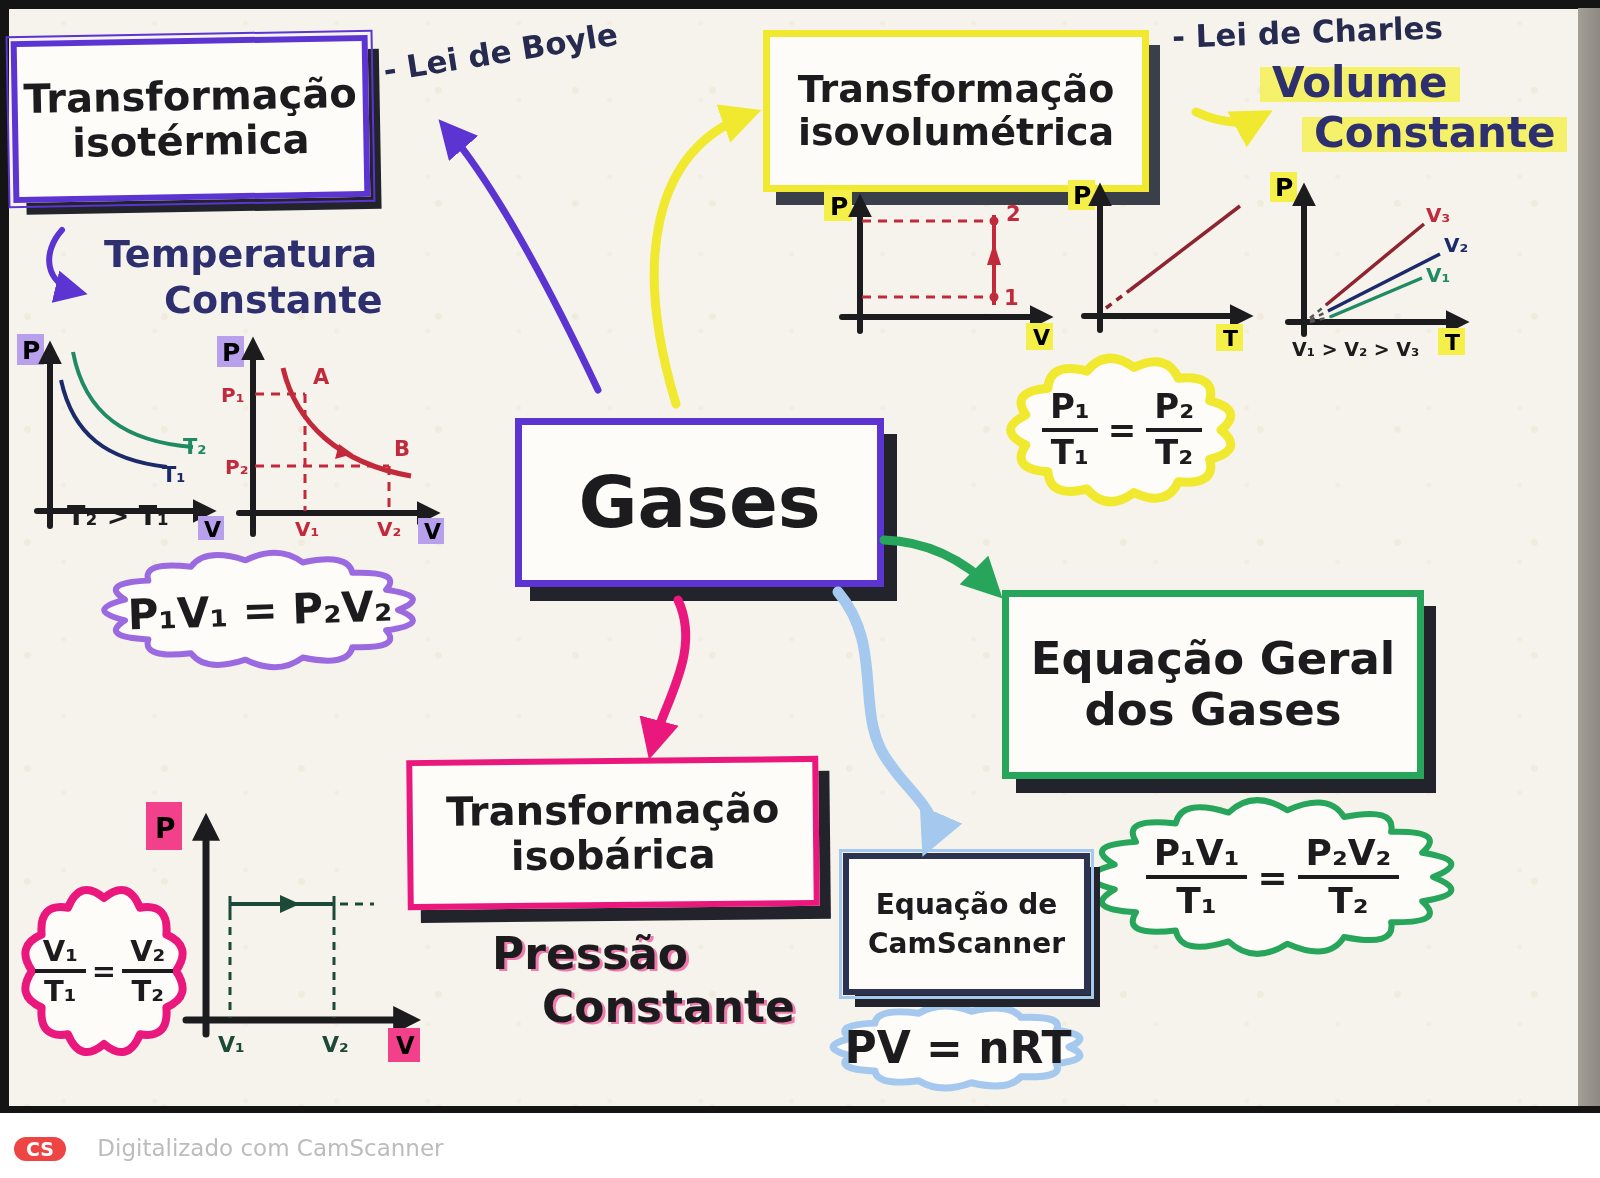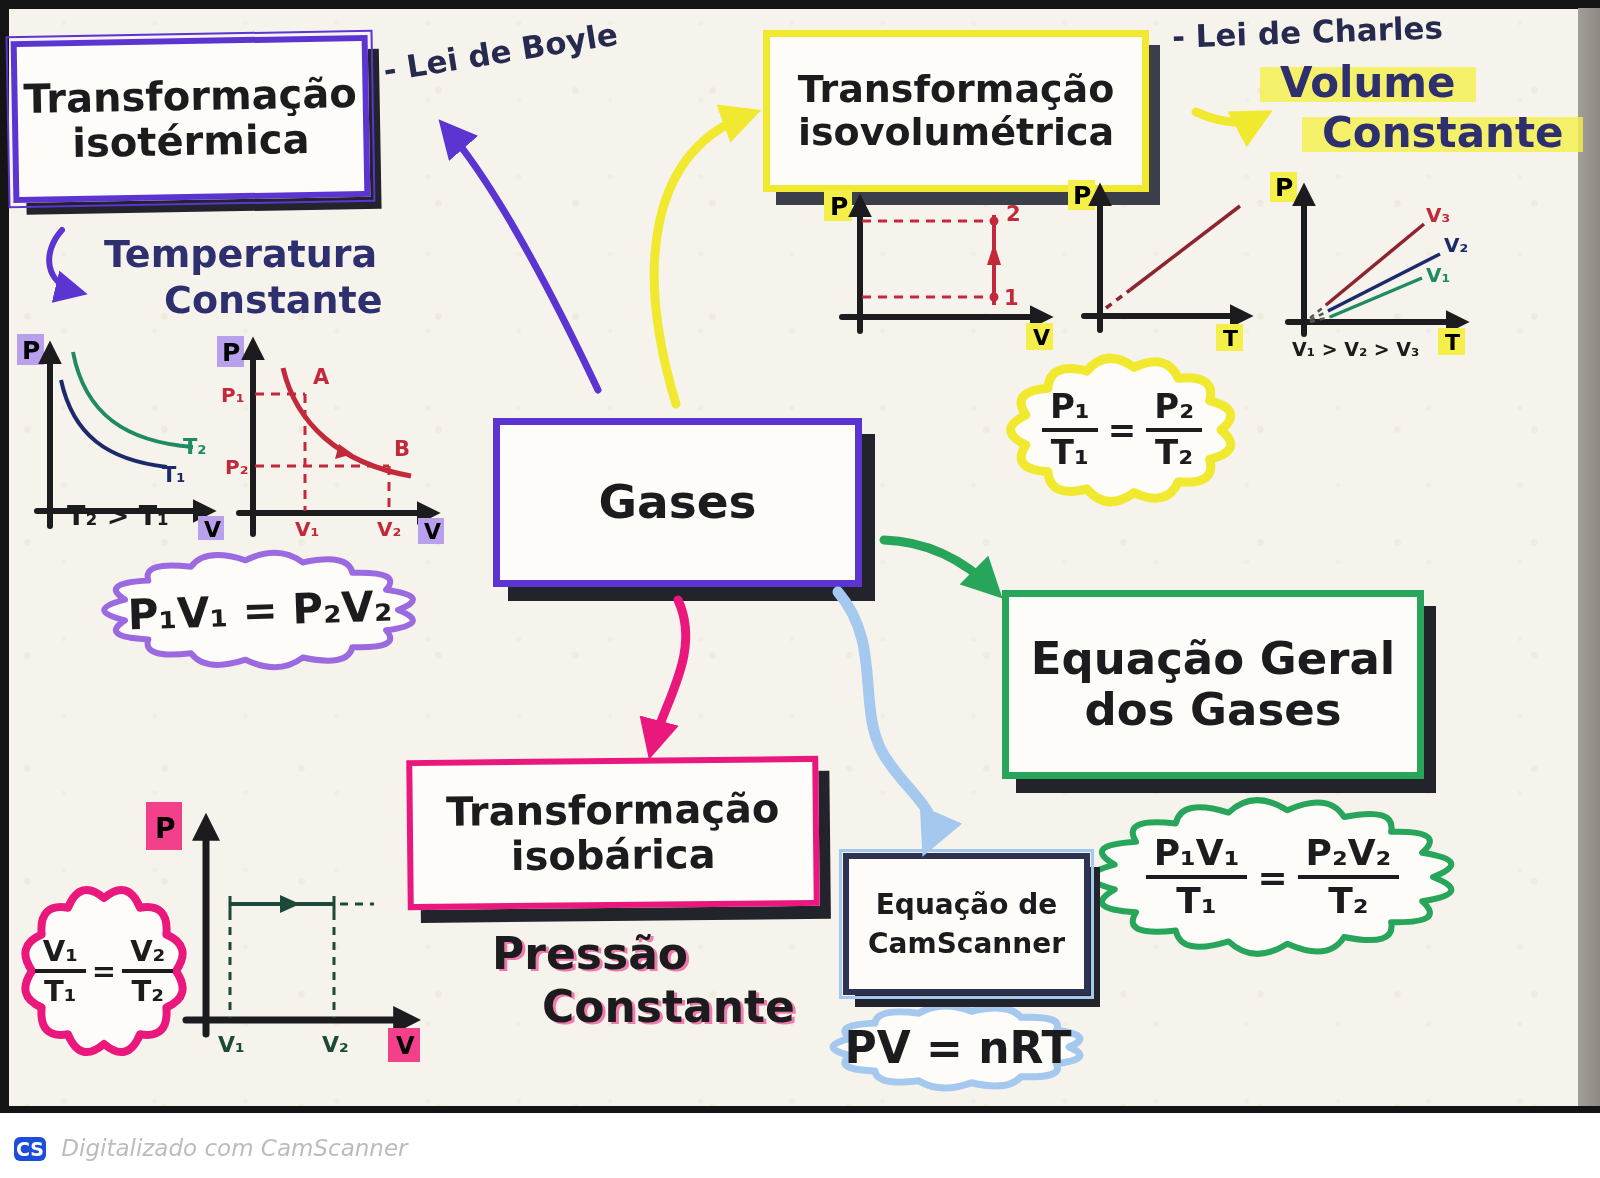--- a/index.html
+++ b/index.html
@@ -22,24 +22,24 @@
   .cloud{position:absolute;}
   .cloud svg{position:absolute;left:0;top:0;overflow:visible;}
   .cloud .cloud-content{
     position:absolute;inset:0;display:flex;align-items:center;justify-content:center;
     font-weight:bold;gap:10px;z-index:2;
   }
   .frac{display:inline-block;text-align:center;vertical-align:middle;line-height:1.05;}
   .frac .num{display:block;border-bottom:4px solid var(--ink,#1c1c1e);padding:0 8px 3px;}
   .frac .den{display:block;padding-top:3px;}
   svg text{font-family:"DejaVu Sans",sans-serif;font-weight:bold;}
-  .hl-yellow{background:linear-gradient(0deg,transparent 10%,rgba(245,240,73,.8) 10% 82%,transparent 82%);padding:0 20px;}
+  .hl-yellow{background:linear-gradient(0deg,transparent 10%,rgba(245,240,73,.8) 10% 82%,transparent 82%);padding:0 12px;}
   .condition{position:absolute;font-weight:bold;line-height:1.2;white-space:nowrap;}
-  .wm-badge{display:inline-block;background:#1d4ed8;color:#fff;font-weight:bold;
-    padding:1px 2px;border-radius:6px;}
+  .wm-badge{display:inline-block;background:#ef4444;color:#fff;font-weight:bold;
+    padding:1px 12px;border-radius:12px;}
 </style>
 </head>
 <body>
 
 <div id="canvas">
 
   <div class="abs" style="left:0;top:0;width:1600px;height:9px;background:#141414;"></div>
   <div class="abs" style="left:0;top:8px;width:9px;height:1098px;background:#141414;"></div>
   <div class="abs" style="left:1578px;top:8px;width:22px;height:1098px;background:linear-gradient(90deg,#a39e96,#8d8982);"></div>
 
@@ -104,22 +104,22 @@
 
   <div class="cloud" style="left:100px;top:542px;width:320px;height:136px;">
     <svg width="320" height="136" viewBox="0 0 320 136">
         <path d="M 298 68 Q 332.7799921936195 81.72217159397212 286.0692731546789 88.33683215379 Q 302.9047618863907 106.79382665130322 252.34002367752242 105.15724127386972 Q 248.32000000000002 125.15767664977295 202.64434522374273 115.55282581475768 Q 178.4639077515983 133.63844509430604 145.57507206906385 117.72609476841367 Q 105.41523811360929 130.76973007548014 91.00000000000003 111.30127018922194 Q 41.80476969277133 117.04755848150803 48.35565477625727 97.38926261462366 Q -1.3686696379890577 94.8446184430028 25.015631098734815 78.39558454088797 Q -16.640000000000015 68.00000000000004 25.015631098734815 57.60441545911205 Q -1.3686696379890293 41.155381556997185 48.35565477625724 38.61073738537635 Q 41.80476969277123 18.952441518491995 90.99999999999994 24.698729810778083 Q 105.41523811360926 5.230269924519867 145.5750720690637 18.273905231586333 Q 178.4639077515982 2.36155490569395 202.64434522374273 20.447174185242318 Q 248.32000000000002 10.842323350227055 252.34002367752248 30.8427587261303 Q 302.9047618863907 29.20617334869676 286.06927315467897 47.663167846209994 Q 332.7799921936195 54.27782840602791 298 67.99999999999994 Z" stroke-width="6" stroke-linejoin="round" style="fill: rgb(253, 252, 248); stroke: var(--purpleCloud);"></path>
       </svg>
     <div class="cloud-content" style="font-size:42px;transform:rotate(-2deg);">
       <span>P₁V₁ = P₂V₂</span>
     </div>
   </div>
 
-  <div class="hbox" style="left:493px;top:418px;width:355px;height:155px;border:7px solid var(--purple);
-              box-shadow:14px 15px 0 -1px var(--shadow);font-size:47px;z-index:3;">
+  <div class="hbox" style="left:515px;top:418px;width:355px;height:155px;border:7px solid var(--purple);
+              box-shadow:14px 15px 0 -1px var(--shadow);font-size:72px;z-index:3;">
     <span>Gases</span>
   </div>
 
   <div class="hbox" style="left:763px;top:30px;width:372px;height:148px;border:7px solid var(--yellow);
               box-shadow:12px 14px 0 -1px #3a3f4a;font-size:38px;">
     <span>Transformação</span>
     <span>isovolumétrica</span>
   </div>
 
   <div class="label" style="left:1172px;top:14px;font-size:31px;color:var(--lawInk);transform:rotate(-2deg);">- Lei de Charles</div>
@@ -321,17 +321,17 @@
     <path d="M676 404 C634 266, 650 150, 750 114" style="stroke:var(--yellow)" stroke-width="9" fill="none" stroke-linecap="round" marker-end="url(#m-yellow)"></path>
     <path d="M1196 112 Q1236 130, 1262 116" style="stroke:var(--yellow)" stroke-width="9" fill="none" stroke-linecap="round" marker-end="url(#m-yellow)"></path>
     <path d="M884 540 Q946 542, 994 590" style="stroke:var(--green)" stroke-width="9" fill="none" stroke-linecap="round" marker-end="url(#m-green)"></path>
     <path d="M678 600 C702 652, 664 702, 652 748" style="stroke:var(--pink)" stroke-width="9" fill="none" stroke-linecap="round" marker-end="url(#m-pink)"></path>
     <path d="M838 592 C886 648, 852 716, 890 764 C915 800, 942 812, 928 844" style="stroke:var(--blue)" stroke-width="11" fill="none" stroke-linecap="round" marker-end="url(#m-blue)"></path>
   </svg>
 
   <div class="abs" style="left:0;top:1106px;width:1600px;height:72px;background:#ffffff;border-top:7px solid #141414;">
     <div class="abs" style="left:14px;top:22px;font-size:23px;color:var(--wmGray);">
       <span class="wm-badge" style="font-size:19px;">CS</span>
-      <span style="margin-left:8px;font-style:italic;">Digitalizado com CamScanner</span>
+      <span style="margin-left:24px;">Digitalizado com CamScanner</span>
     </div>
   </div>
 
 </div>
 
 </body></html>

